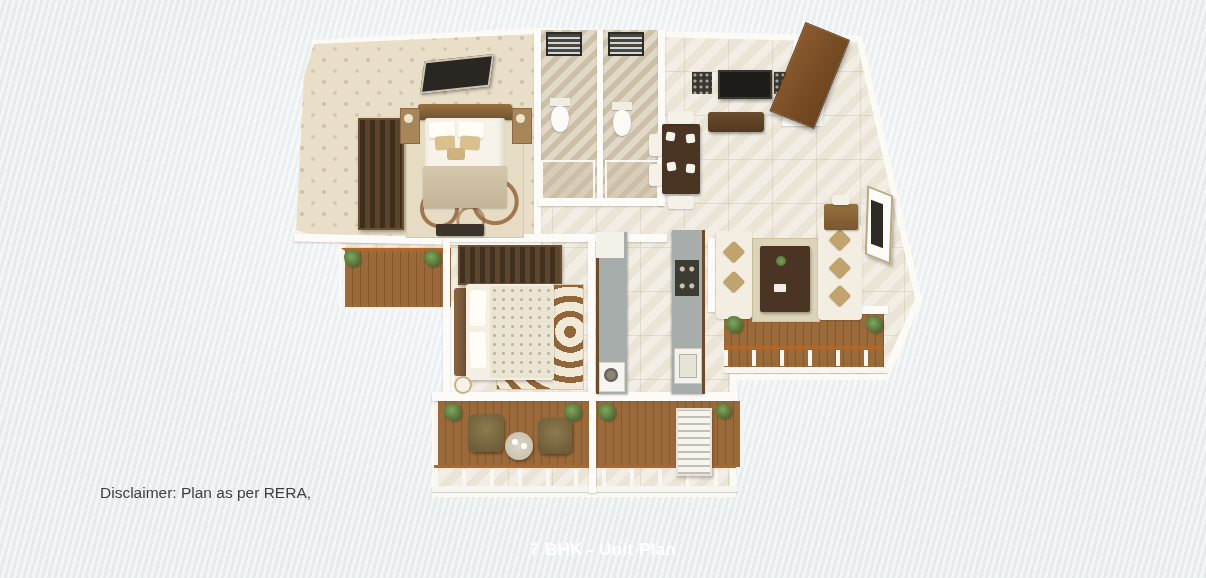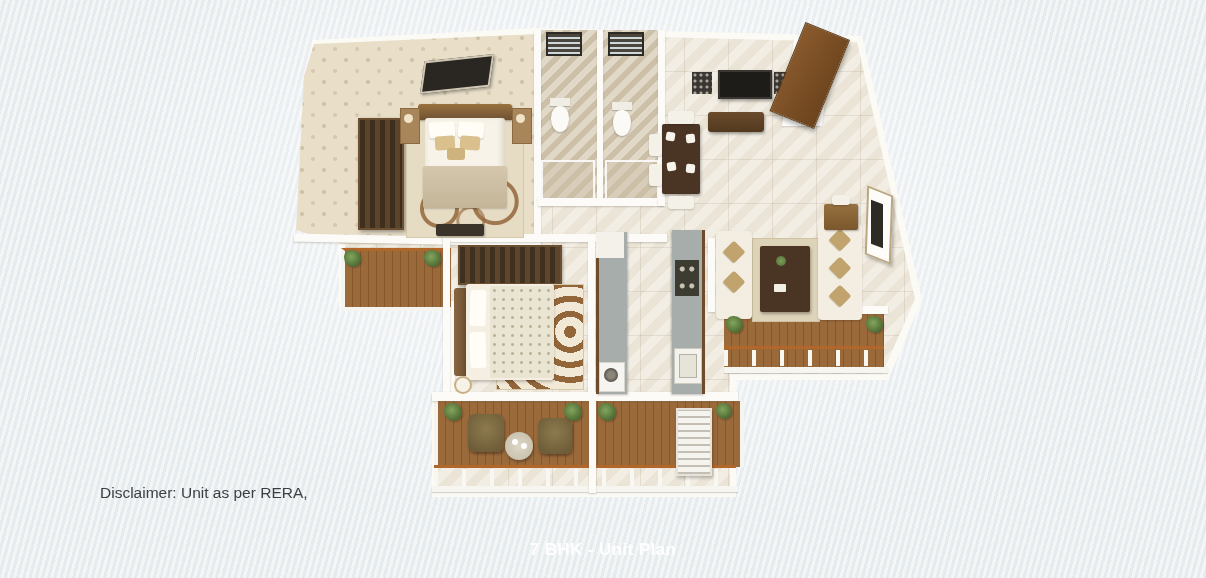--- a/index.html
+++ b/index.html
@@ -173,17 +173,17 @@
     <div class="abs" style="left:224px;top:427px;width:6px;height:6px;background:#fff;border-radius:50%;"></div>
     <div class="abs" style="left:233px;top:431px;width:6px;height:6px;background:#fff;border-radius:50%;"></div>
     <div class="abs plant" style="left:156px;top:391px;width:18px;height:18px;"></div>
     <div class="abs plant" style="left:276px;top:391px;width:18px;height:18px;"></div>
     <div class="abs plant" style="left:310px;top:391px;width:18px;height:18px;"></div>
     <div class="abs" style="left:388px;top:396px;width:32px;height:64px;background:#f6f4ee;background-image:repeating-linear-gradient(0deg, rgba(120,110,95,.4) 0 2px, transparent 2px 7px);border:2px solid #e7e3d8;box-shadow:1px 2px 3px rgba(0,0,0,.25);"></div>
     <div class="abs plant" style="left:428px;top:391px;width:16px;height:16px;"></div>
   </div>
 
   <div class="disclaimer">
-    <div>Disclaimer: Unit as per RERA,</div>
+    <div>Disclaimer: Plan as per RERA,</div>
   </div>
   <div class="plan-title">7 BHK - Unit Plan</div>
 
 </div>
 
 </body></html>

